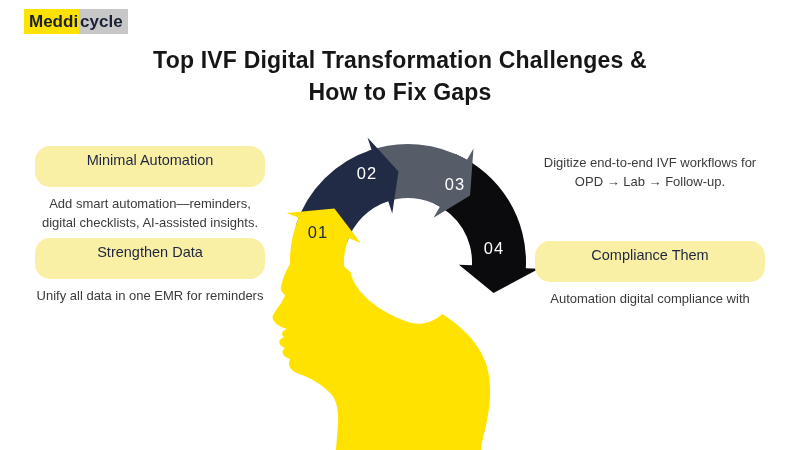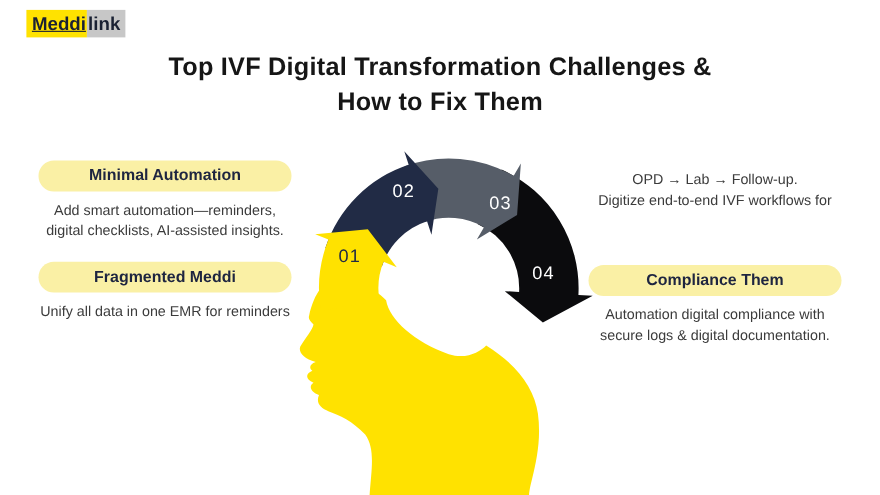--- a/index.html
+++ b/index.html
@@ -3,57 +3,57 @@
 <meta charset="utf-8">
 <style>
   html,body{margin:0;padding:0;}
   body{
     width:800px;height:450px;overflow:hidden;background:#ffffff;
     font-family:"Liberation Sans","DejaVu Sans",sans-serif;position:relative;
   }
   .page{position:absolute;inset:0;}
   
   .logo{position:absolute;top:12px;left:24px;font-size:17px;font-weight:bold;color:var(--logo-text);}
-  .logo .p1{background:var(--accent-yellow);padding:3px 1px 3px 5px;text-decoration:underline;}
+  .logo .p1{background:var(--accent-yellow);padding:3px 1px 3px 5px;}
   .logo .p2{background:var(--logo-link-bg);padding:3px 5px 3px 1px;}
   
   .title{
     position:absolute;top:44px;left:0;width:800px;margin:0;text-align:center;
     font-size:23px;line-height:32px;font-weight:bold;color:var(--title-text);letter-spacing:.2px;
   }
   
   .card{position:absolute;width:244px;text-align:center;}
   .card.c-l{left:28px;}
   .card.c-r{left:528px;}
   .card.r1{top:146px;}
   .card.l2{top:238px;}
   .card.r2{top:241px;}
   .pill{
-    width:230px;height:28px;line-height:28px;margin:0 auto;border-radius:15px;
+    width:230px;height:41px;line-height:28px;margin:0 auto;border-radius:15px;
     background:var(--pill-yellow);color:var(--heading-text);
-    font-weight:bold;font-size:14.5px;
+    font-weight:normal;font-size:14.5px;
   }
   .card-body{margin-top:7px;display:flex;flex-direction:column;
     font-size:13px;line-height:1.48;color:var(--body-text);}
   .card-line{white-space:nowrap;}
   
   svg.diagram{position:absolute;left:0;top:0;}
   .step-num{
     font-family:"Liberation Sans","DejaVu Sans",sans-serif;
     font-size:16.5px;font-weight:500;letter-spacing:1px;text-anchor:middle;
   }
 </style>
 </head>
 <body>
 
 <div class="page">
 
-  <div class="logo"><span class="p1">Meddi</span><span class="p2">link</span></div>
+  <div class="logo"><span class="p1">Meddi</span><span class="p2">cycle</span></div>
 
-  <h1 class="title"><span>Top IVF Digital Transformation Challenges &amp;</span><br><span>How to Fix Them</span></h1>
+  <h1 class="title"><span>Top IVF Digital Transformation Challenges &amp;</span><br><span>How to Fix Gaps</span></h1>
 
   <svg class="diagram" width="800" height="450" viewBox="0 0 800 450">
     <path d="M336,450 C338,424 341,408 332,395 C321,383 308,377 299,374
              C291,371 287,366 290,359 C283,357 280,351 285,348
              C278,345 277,340 284,337 C281,335 281,331 287,329
              C276,326 271,320 273,315 C278,307 284,300 285,295
              C282,292 280,290 281,287 C283,277 287,268 291,263
              C301,257 315,256 327,259 C337,262 345,266 351,273
              C354,291 377,311 408,322 C424,327 436,320 442,314
              C468,330 486,352 489,376 C492,398 488,418 484,434
@@ -72,34 +72,33 @@
 
   <div class="card c-l r1">
     <div class="pill">Minimal Automation</div>
     <div class="card-body">
       <span class="card-line">Add smart automation—reminders,</span>
       <span class="card-line">digital checklists, AI-assisted insights.</span>
     </div>
   </div>
 
   <div class="card c-l l2">
-    <div class="pill">Fragmented Meddi</div>
+    <div class="pill">Strengthen Data</div>
     <div class="card-body">
       <span class="card-line">Unify all data in one EMR for reminders</span>
     </div>
   </div>
 
   <div class="card c-r r1">
     <div class="card-body">
+      <span class="card-line">Digitize end-to-end IVF workflows for</span>
       <span class="card-line">OPD → Lab → Follow-up.</span>
-      <span class="card-line">Digitize end-to-end IVF workflows for</span>
     </div>
   </div>
 
   <div class="card c-r r2">
     <div class="pill">Compliance Them</div>
     <div class="card-body">
       <span class="card-line">Automation digital compliance with</span>
-      <span class="card-line">secure logs &amp; digital documentation.</span>
     </div>
   </div>
 
 </div>
 
 </body></html>

